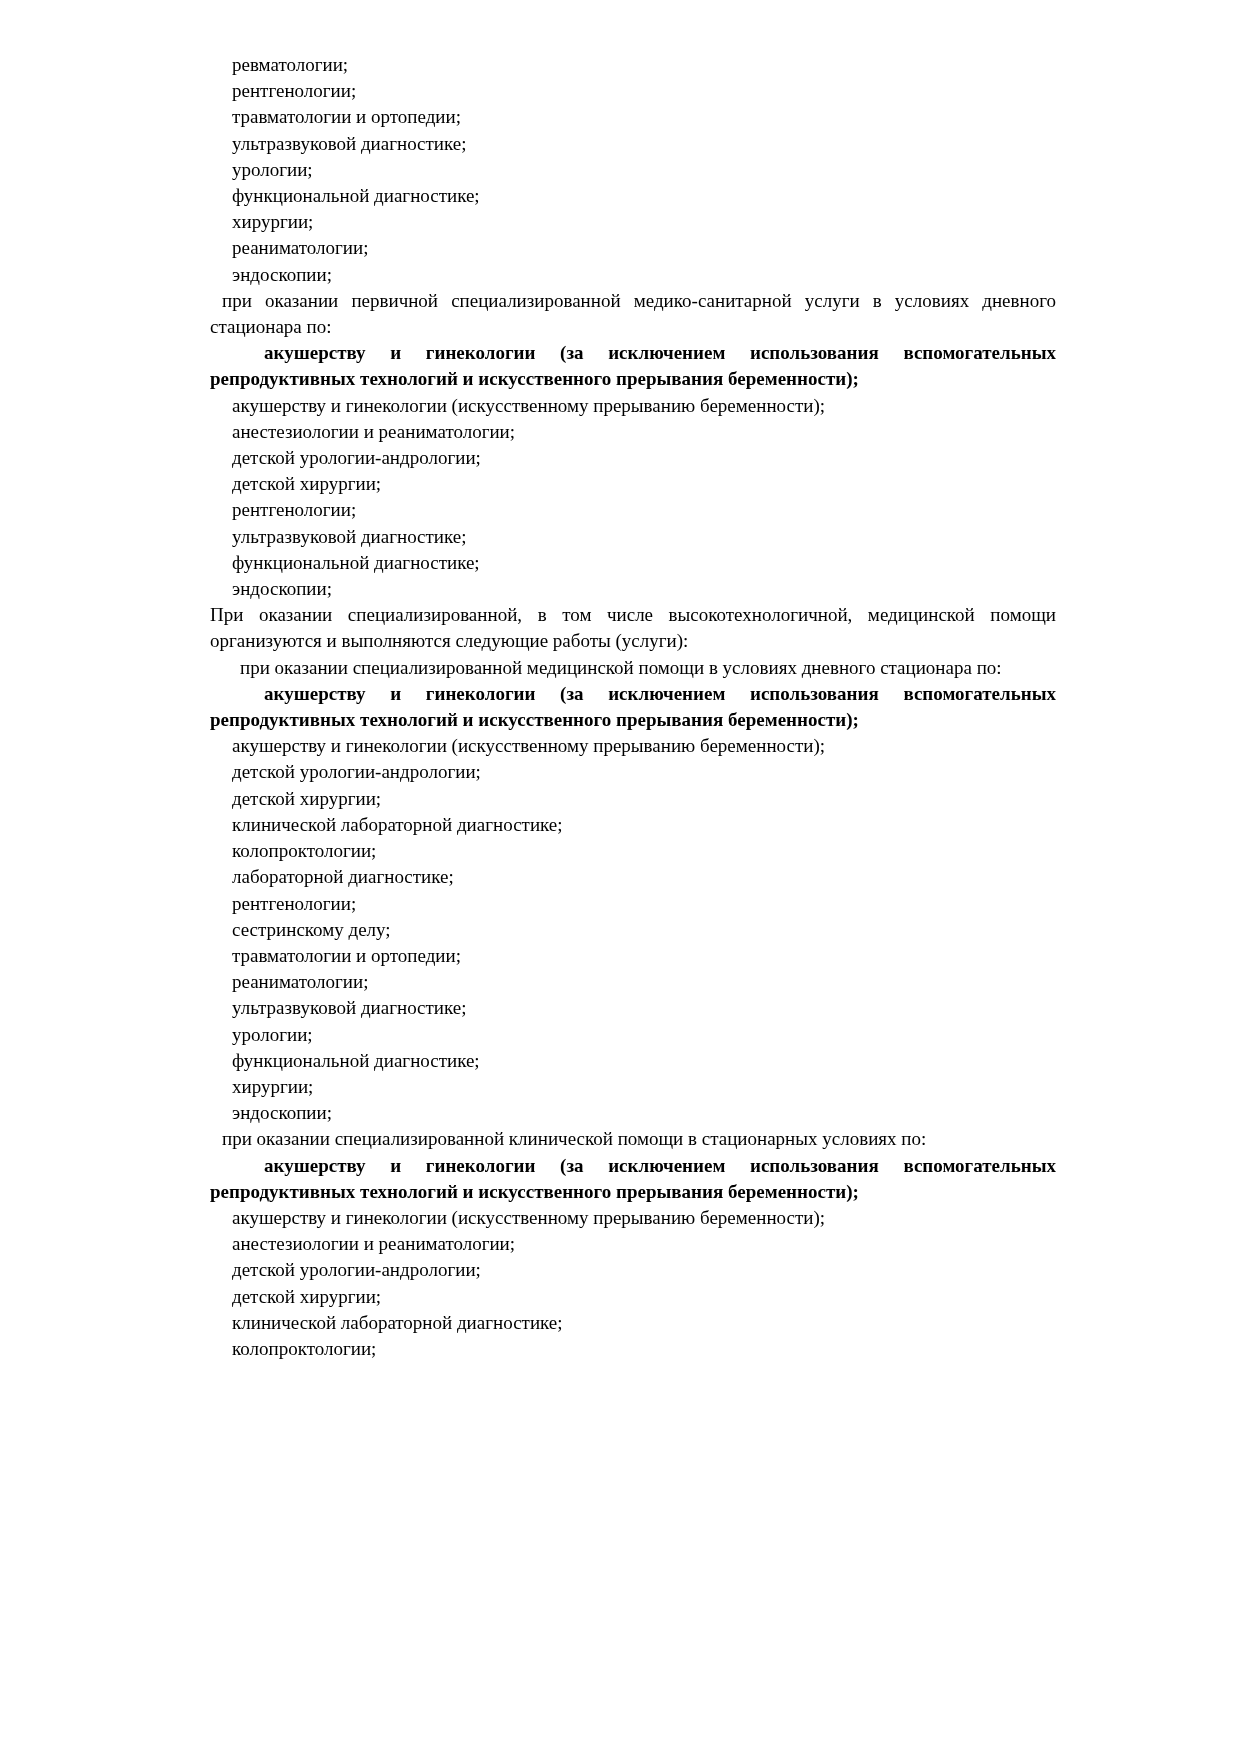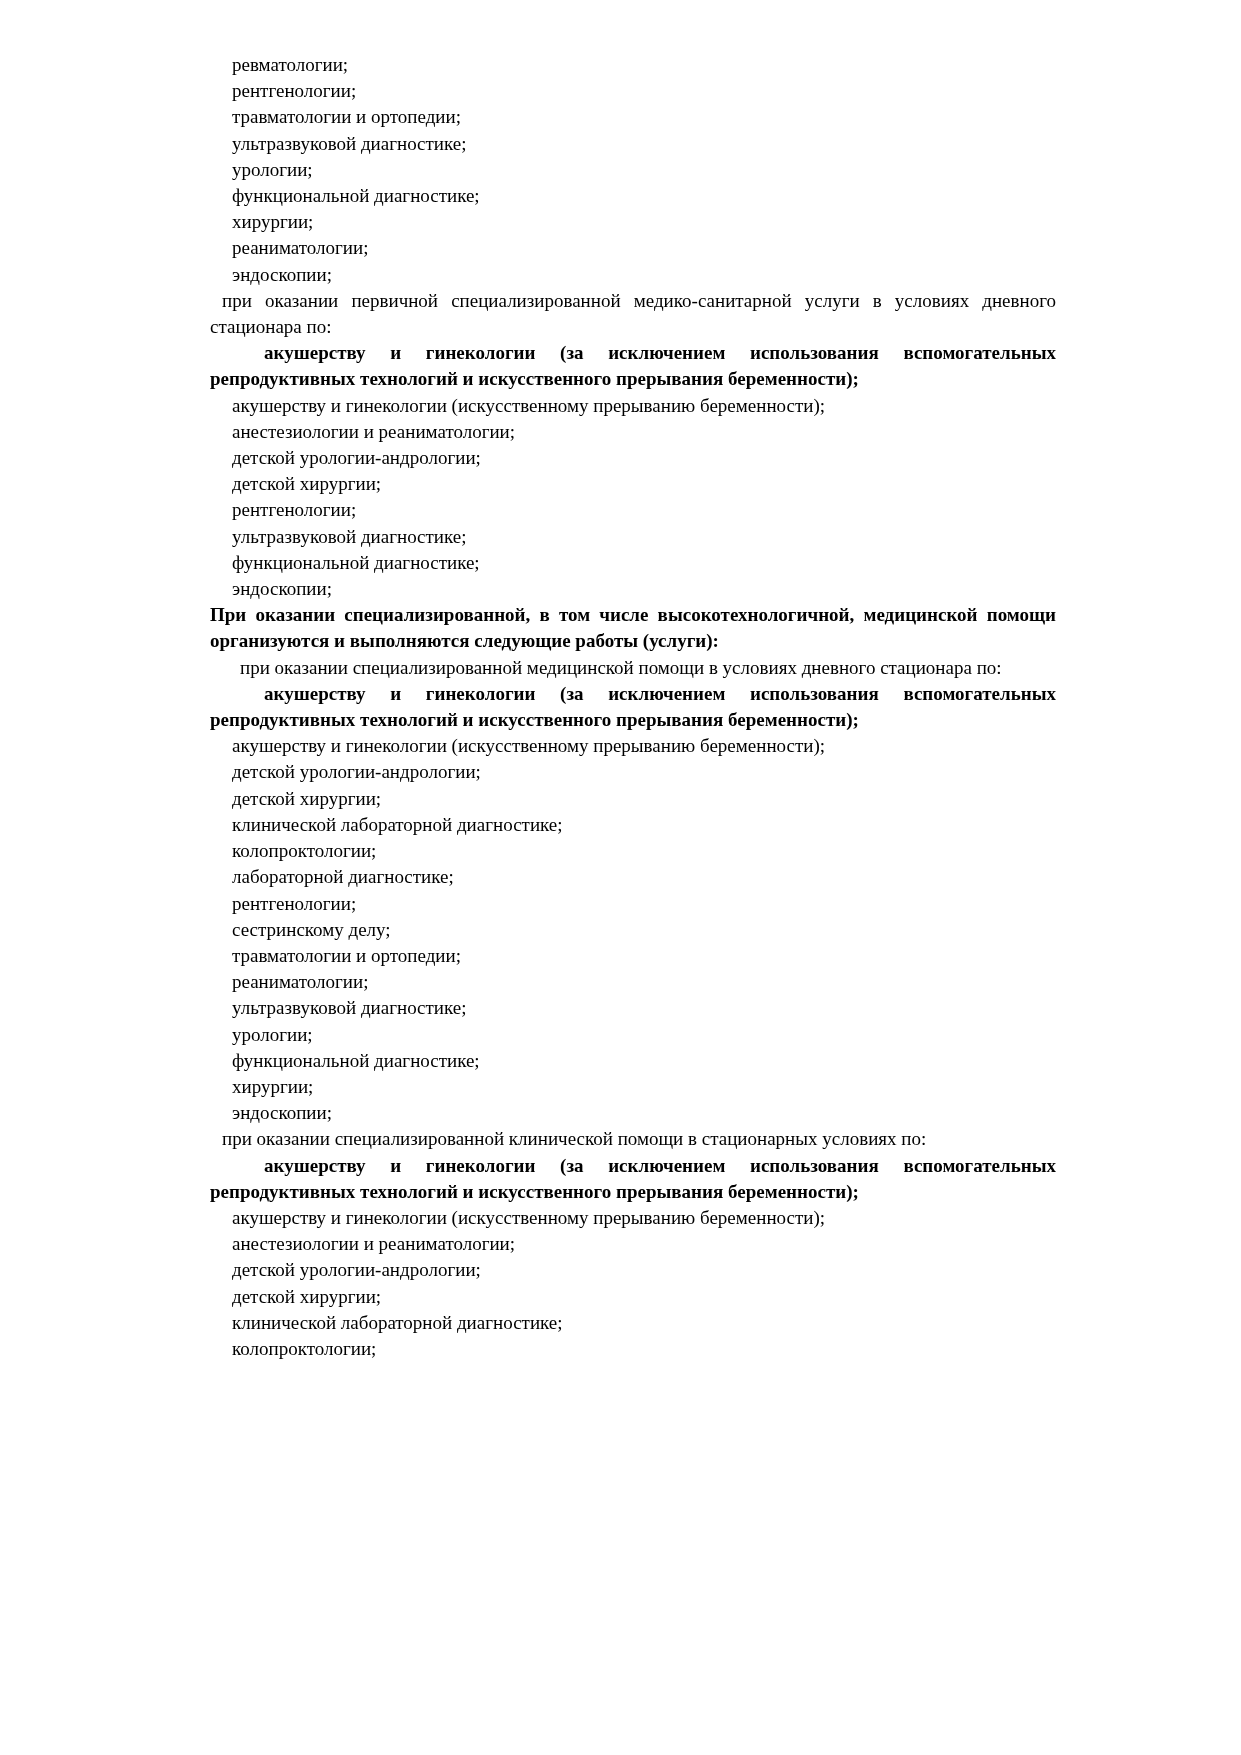--- a/index.html
+++ b/index.html
@@ -28,21 +28,20 @@
     margin: 0;
     padding: 0;
     text-align: left;
   }
   p.ln.item {
     padding-left: 22px;
   }
   p.ln.p0 {
     text-align: justify;
     text-indent: 0;
-    font-weight: bold;
   }
   p.ln.p1 {
     text-align: justify;
     text-indent: 12px;
   }
   p.ln.p2 {
     text-align: justify;
     text-indent: 54px;
     font-weight: bold;
   }

